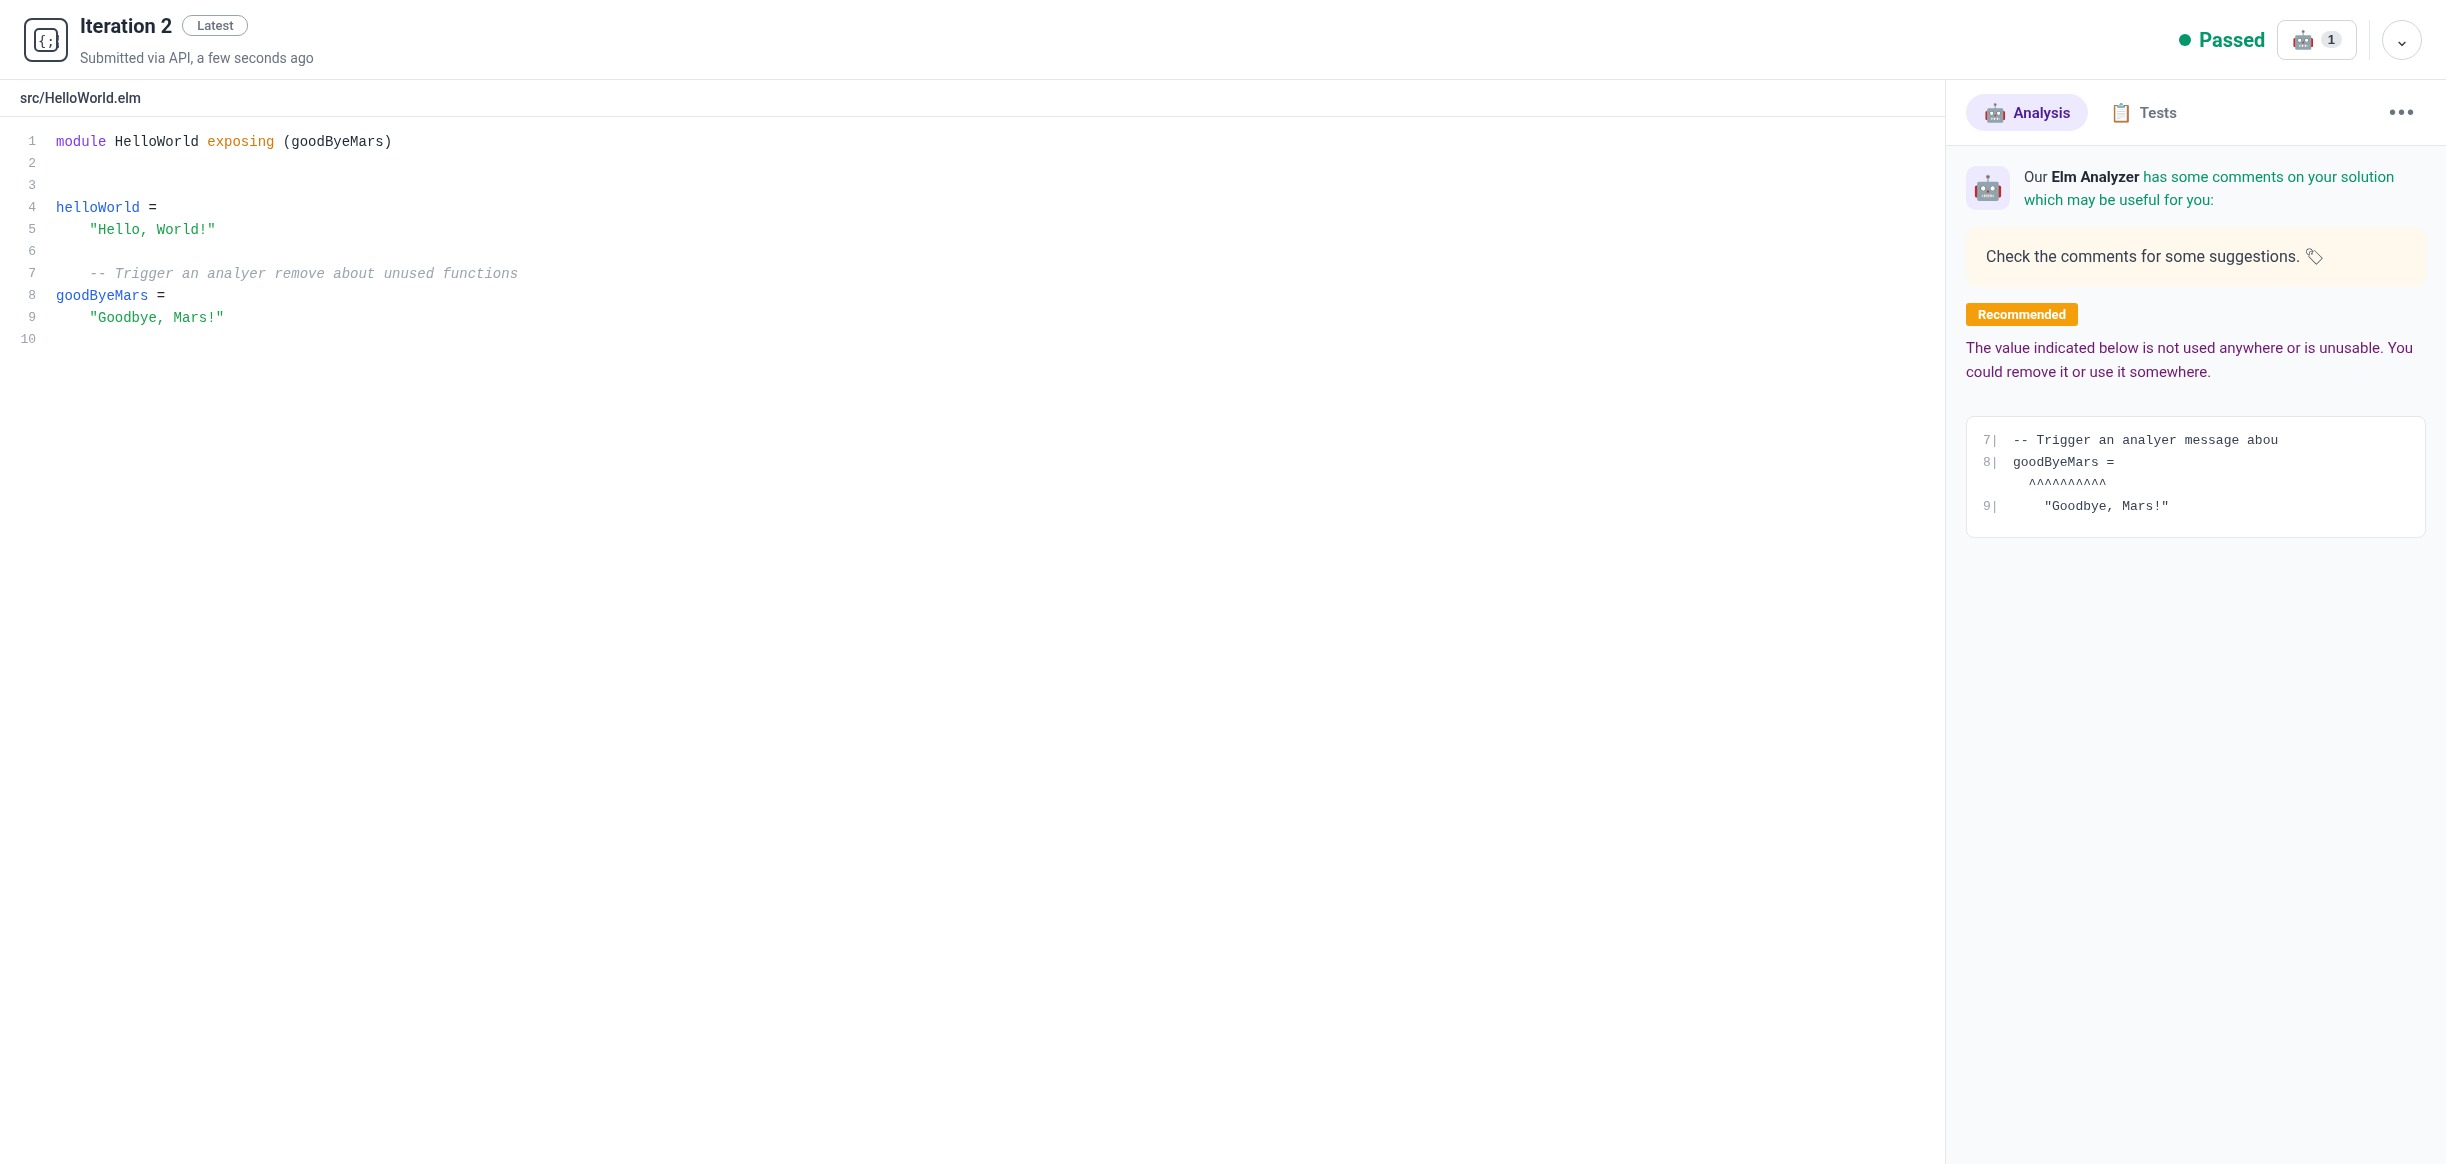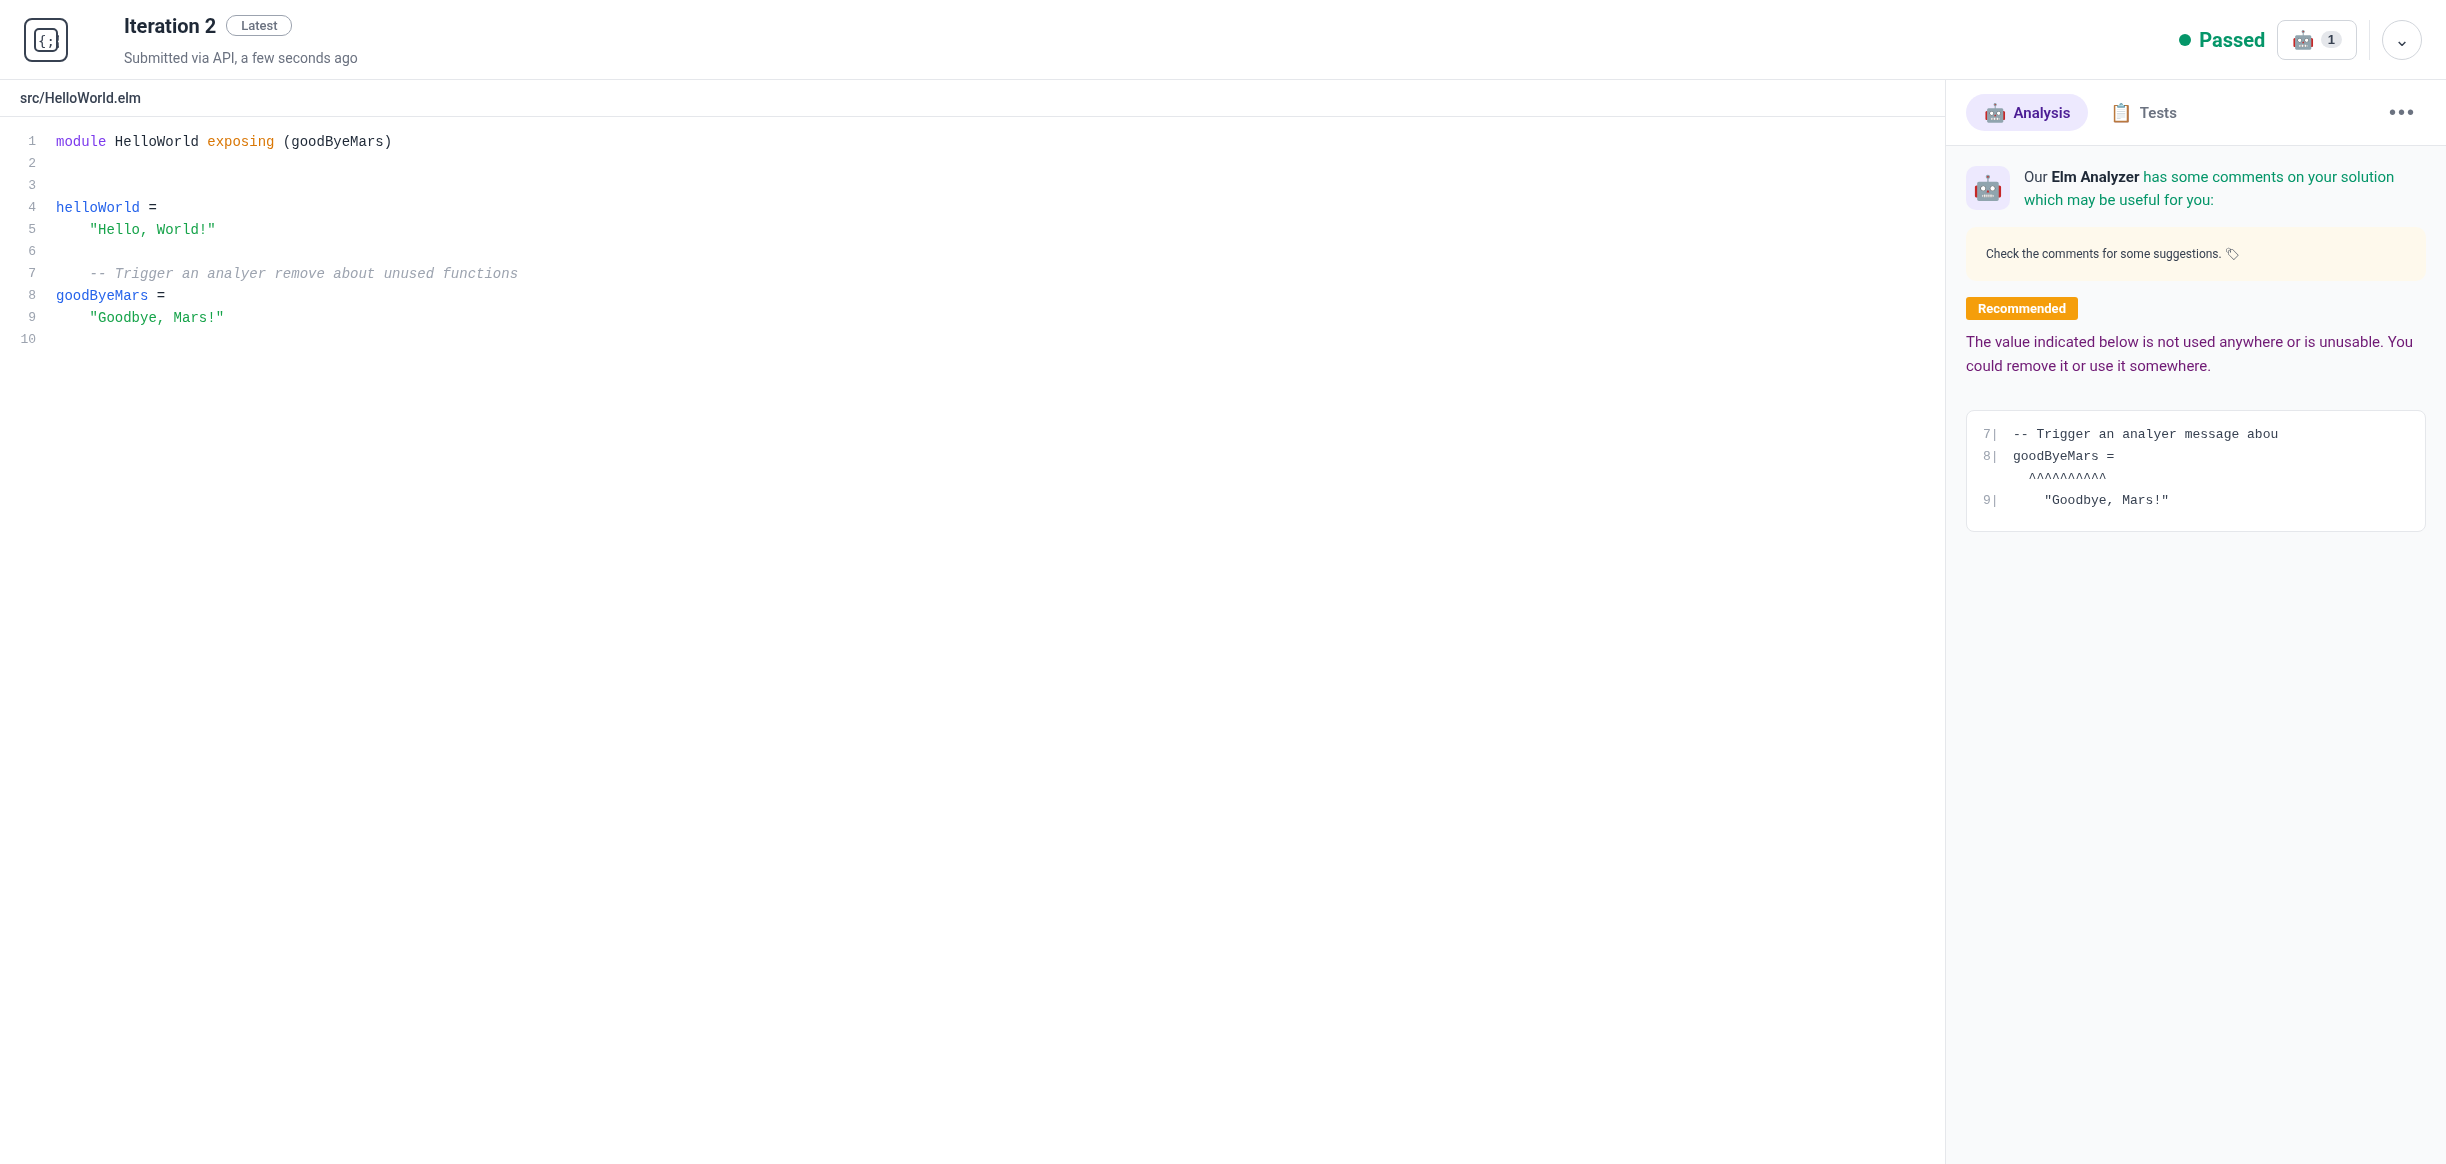--- a/index.html
+++ b/index.html
@@ -44,21 +44,20 @@
       align-items: center;
       justify-content: center;
       font-size: 20px;
       color: #374151;
     }
 
     .header-info {
       display: flex;
       flex-direction: column;
       gap: 12px;
-      margin-left: 44px;
     }
 
     .header-title-row {
       display: flex;
       align-items: center;
       gap: 10px;
     }
 
     .header-title {
       font-size: 20px;
@@ -297,21 +296,21 @@
     .analyzer-text .green-text {
       color: #059669;
     }
 
     
     .suggestion-box {
       background: #fef9ec;
       border-radius: 10px;
       padding: 18px 20px;
       margin-bottom: 16px;
-      font-size: 12px;
+      font-size: 16px;
       color: #374151;
       line-height: 1.5;
     }
 
     
     .recommended-badge {
       display: inline-block;
       background: #f59e0b;
       color: #fff;
       font-size: 13px;

